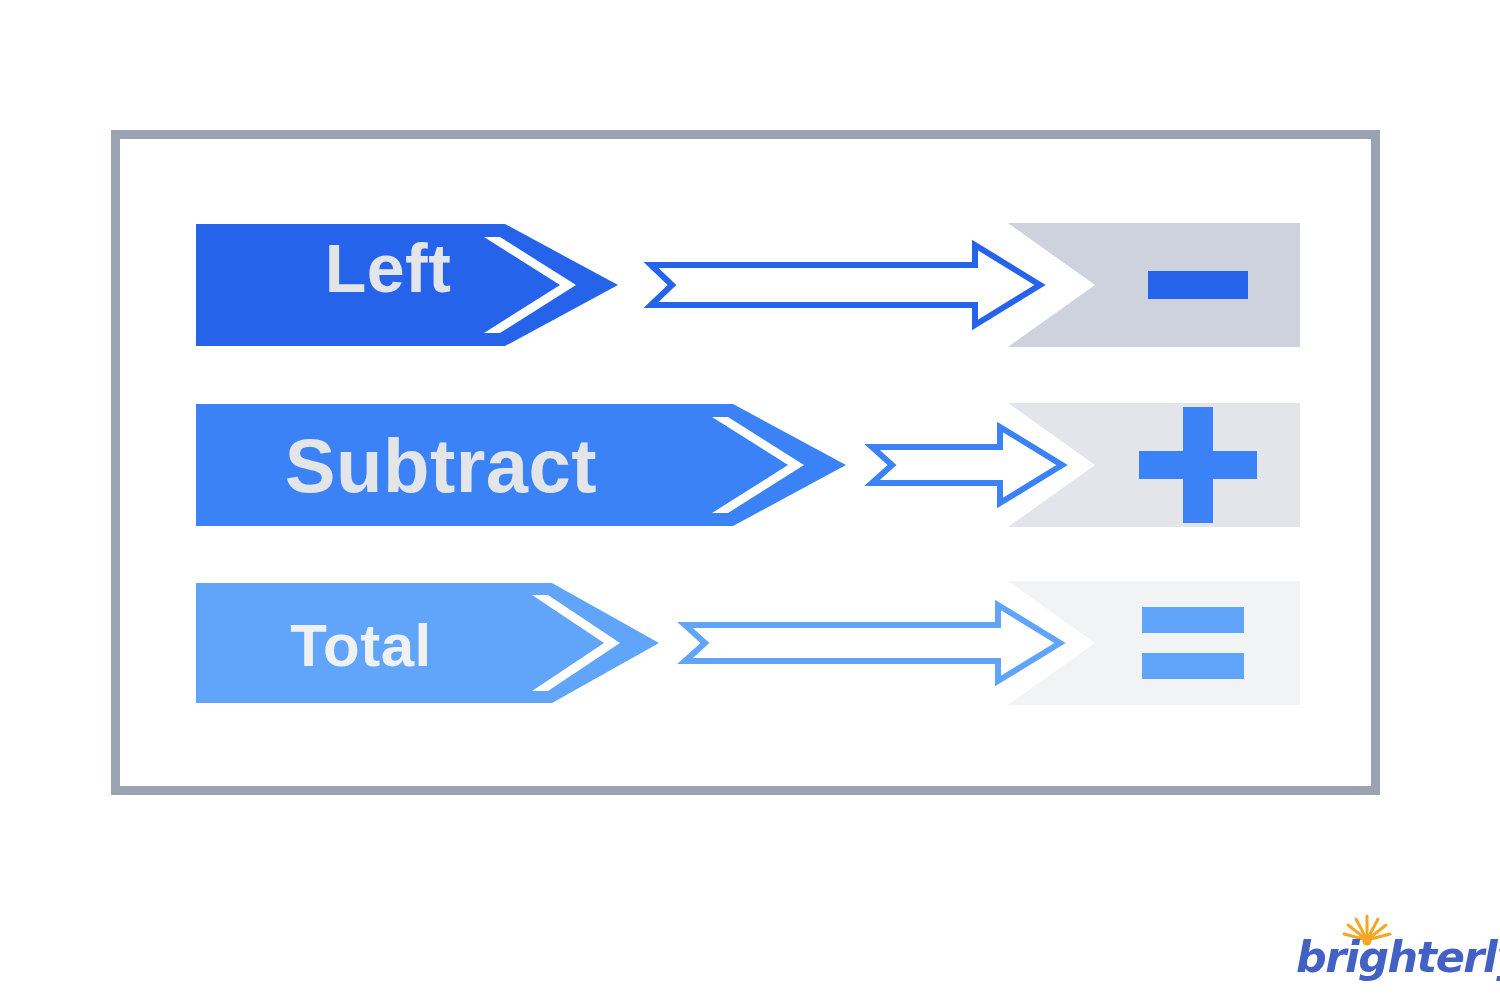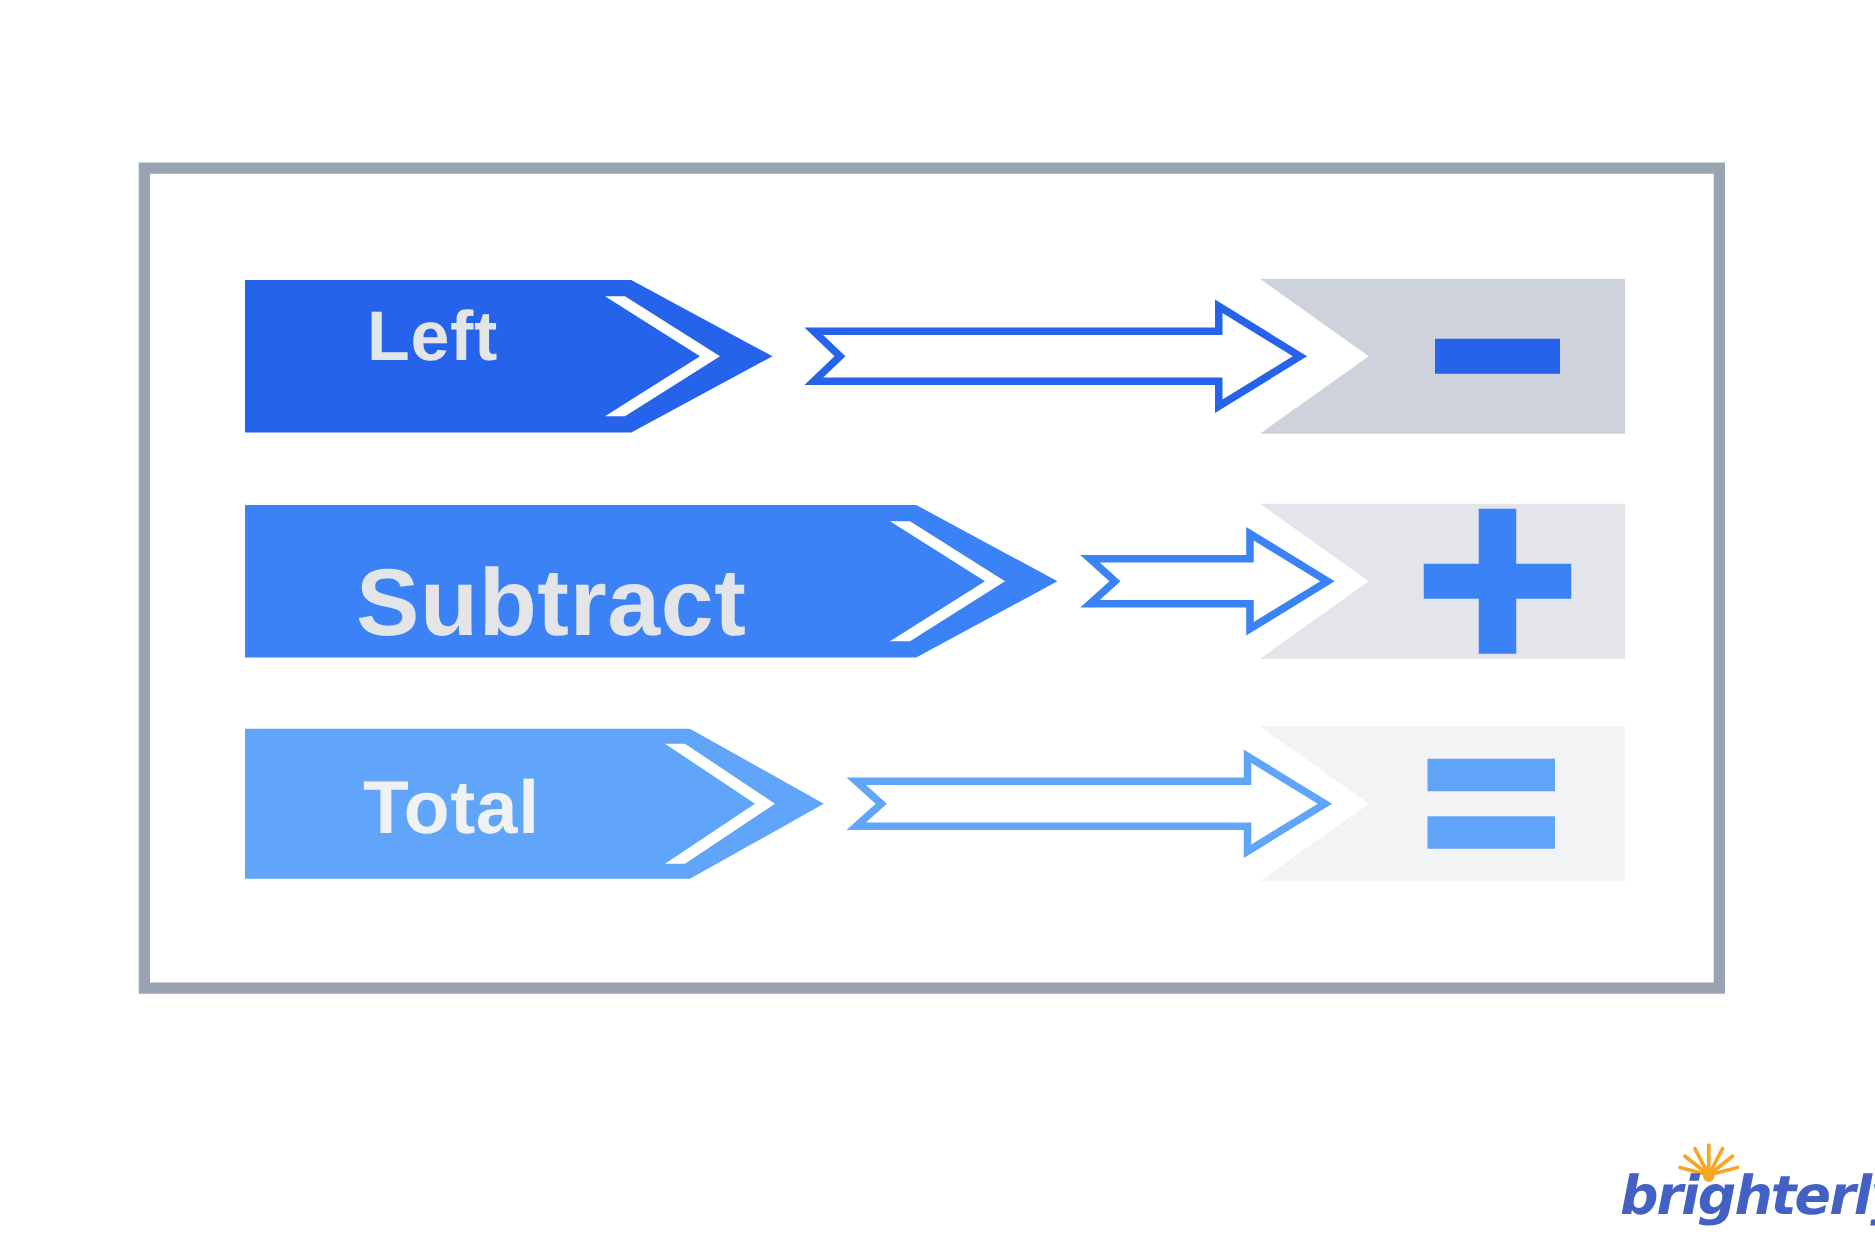--- a/index.html
+++ b/index.html
@@ -61,25 +61,26 @@
     justify-content: center;
     color: #e3e5e9;
     font-weight: 700;
     letter-spacing: 0.5px;
     white-space: nowrap;
     pointer-events: none;
   }
   #label-0 {
     left: 196px; width: 300px;
     height: 88px; top: 19px;
-    font-size: 56px;
+    font-size: 68px;
+    padding-left: 42px;
   }
   #label-1 {
     left: 196px; width: 490px;
-    height: 122px; top: 36px;
+    height: 122px; top: 19px;
     font-size: 76px;
   }
   #label-2 {
     left: 196px; width: 330px;
     height: 112px; top: 24px;
     font-size: 60px;
     color: #f0f1f3;
   }
 
   

